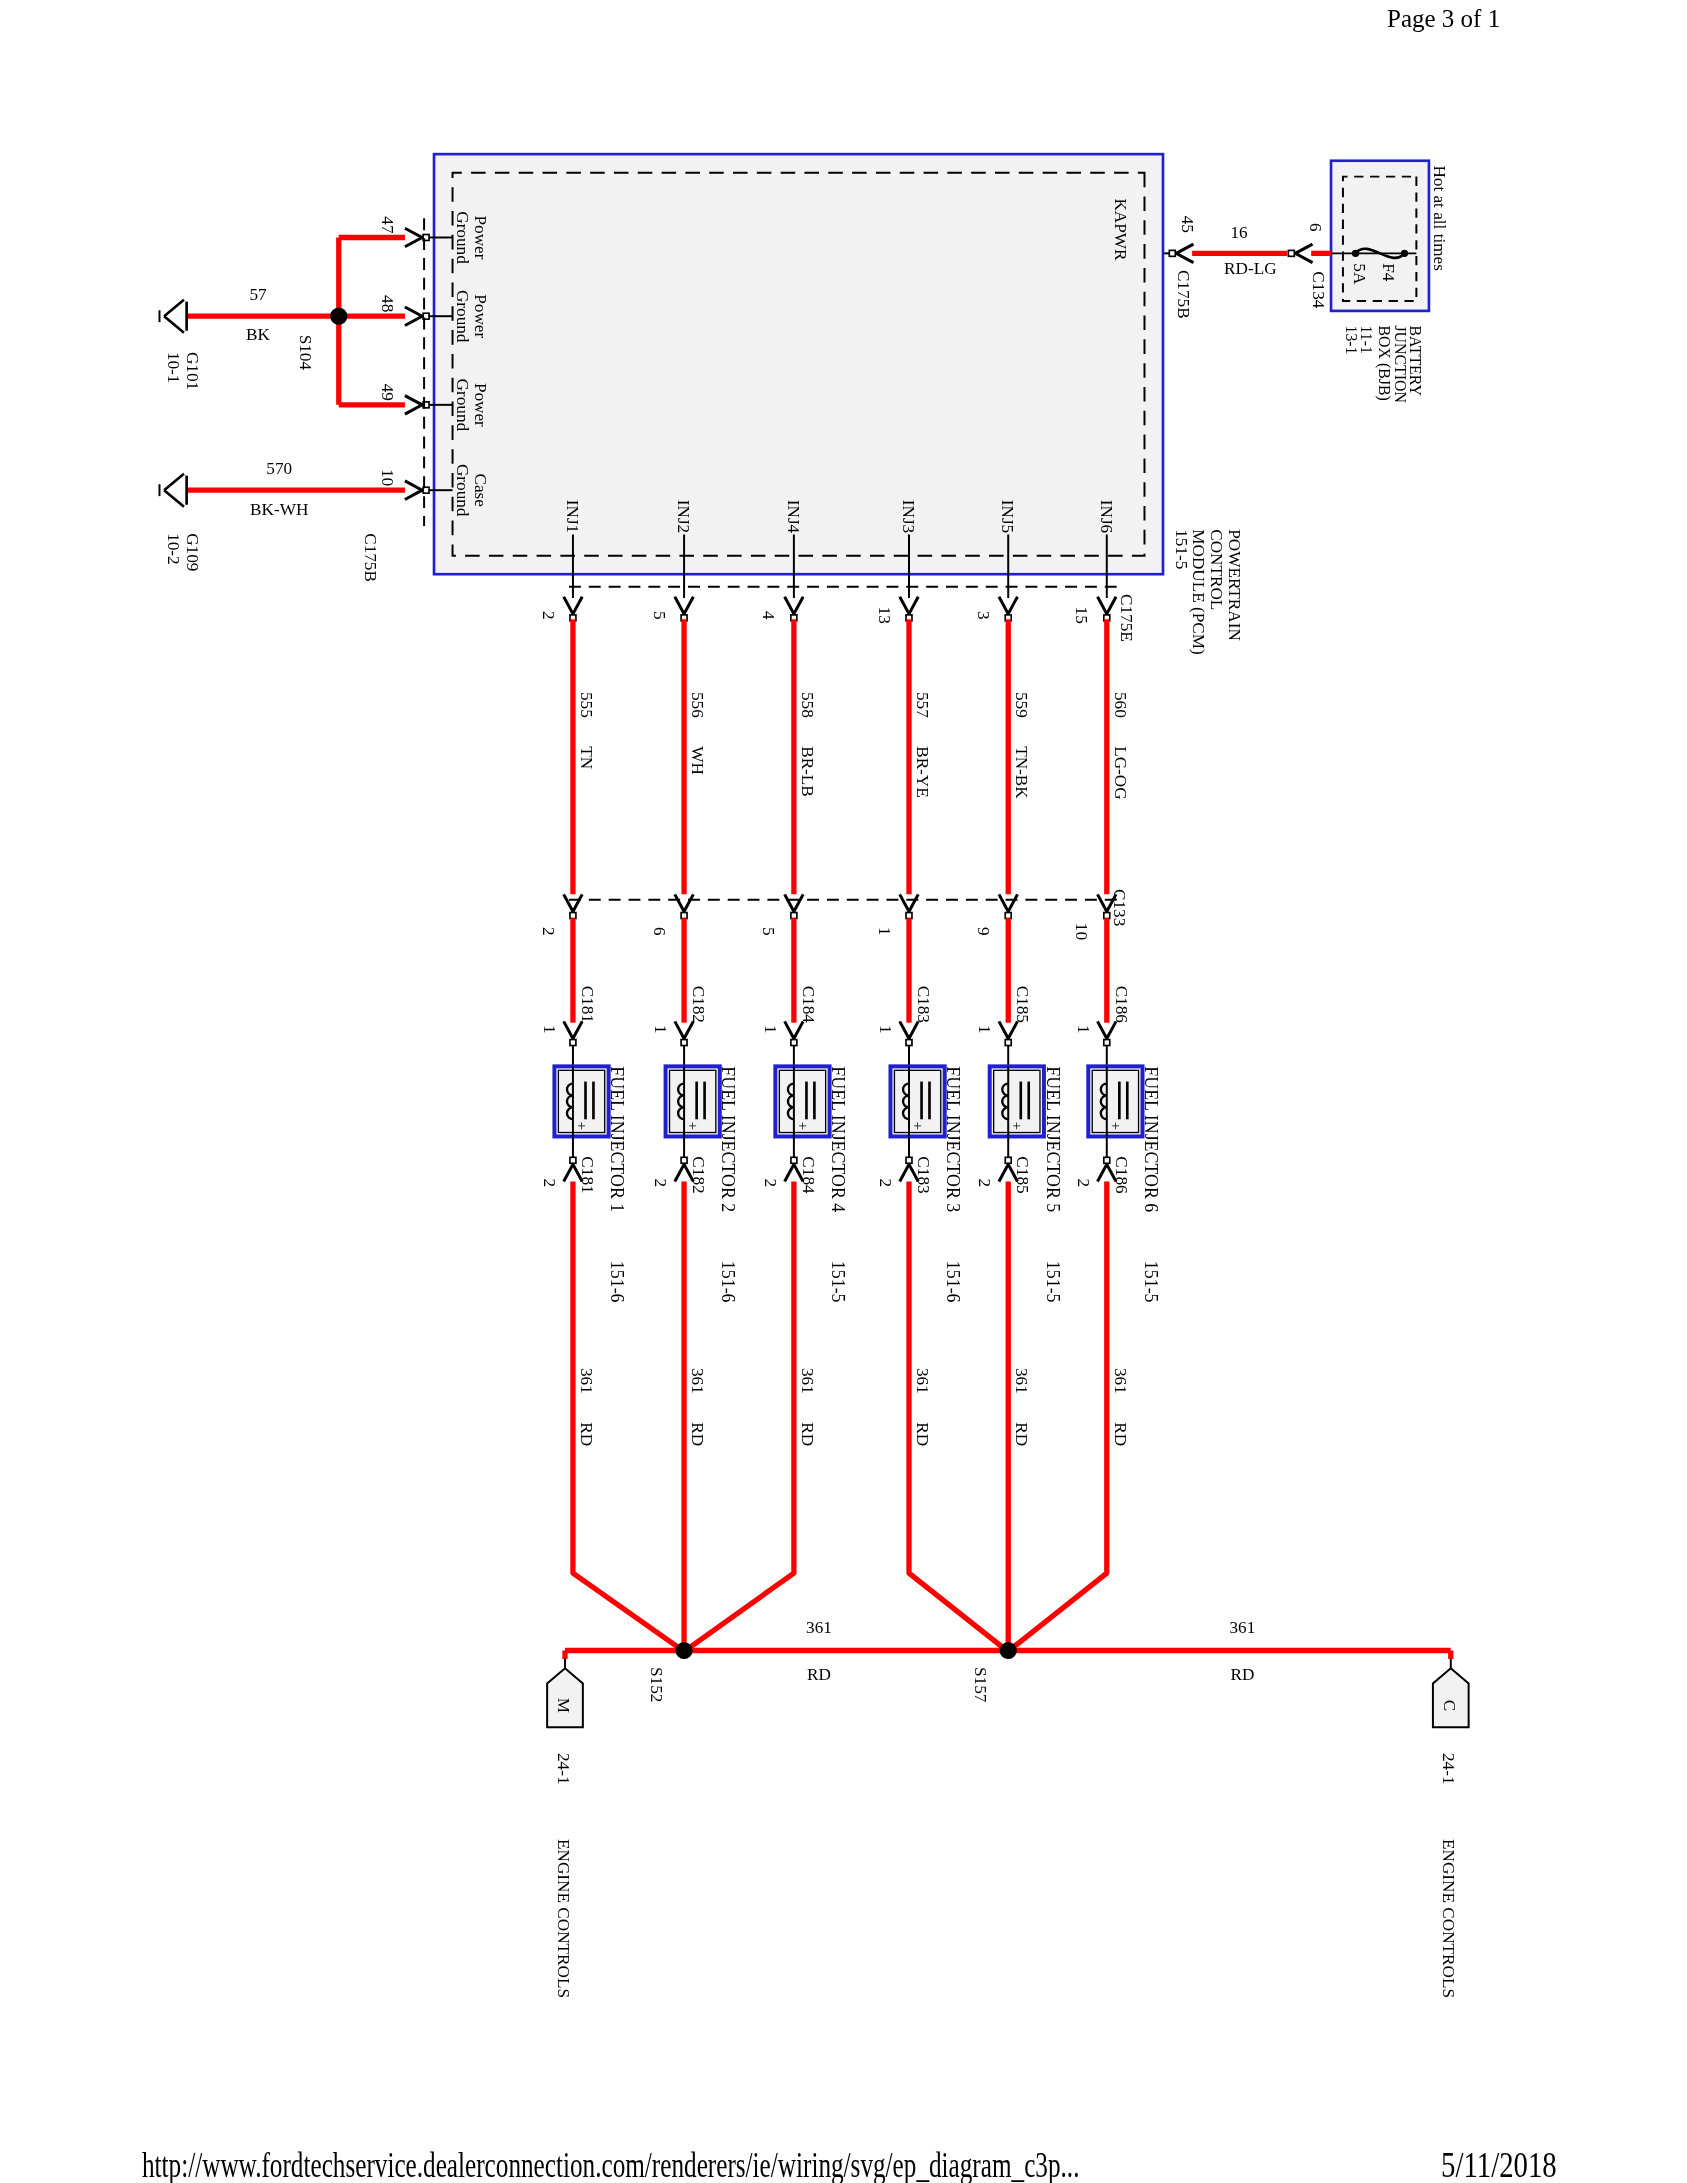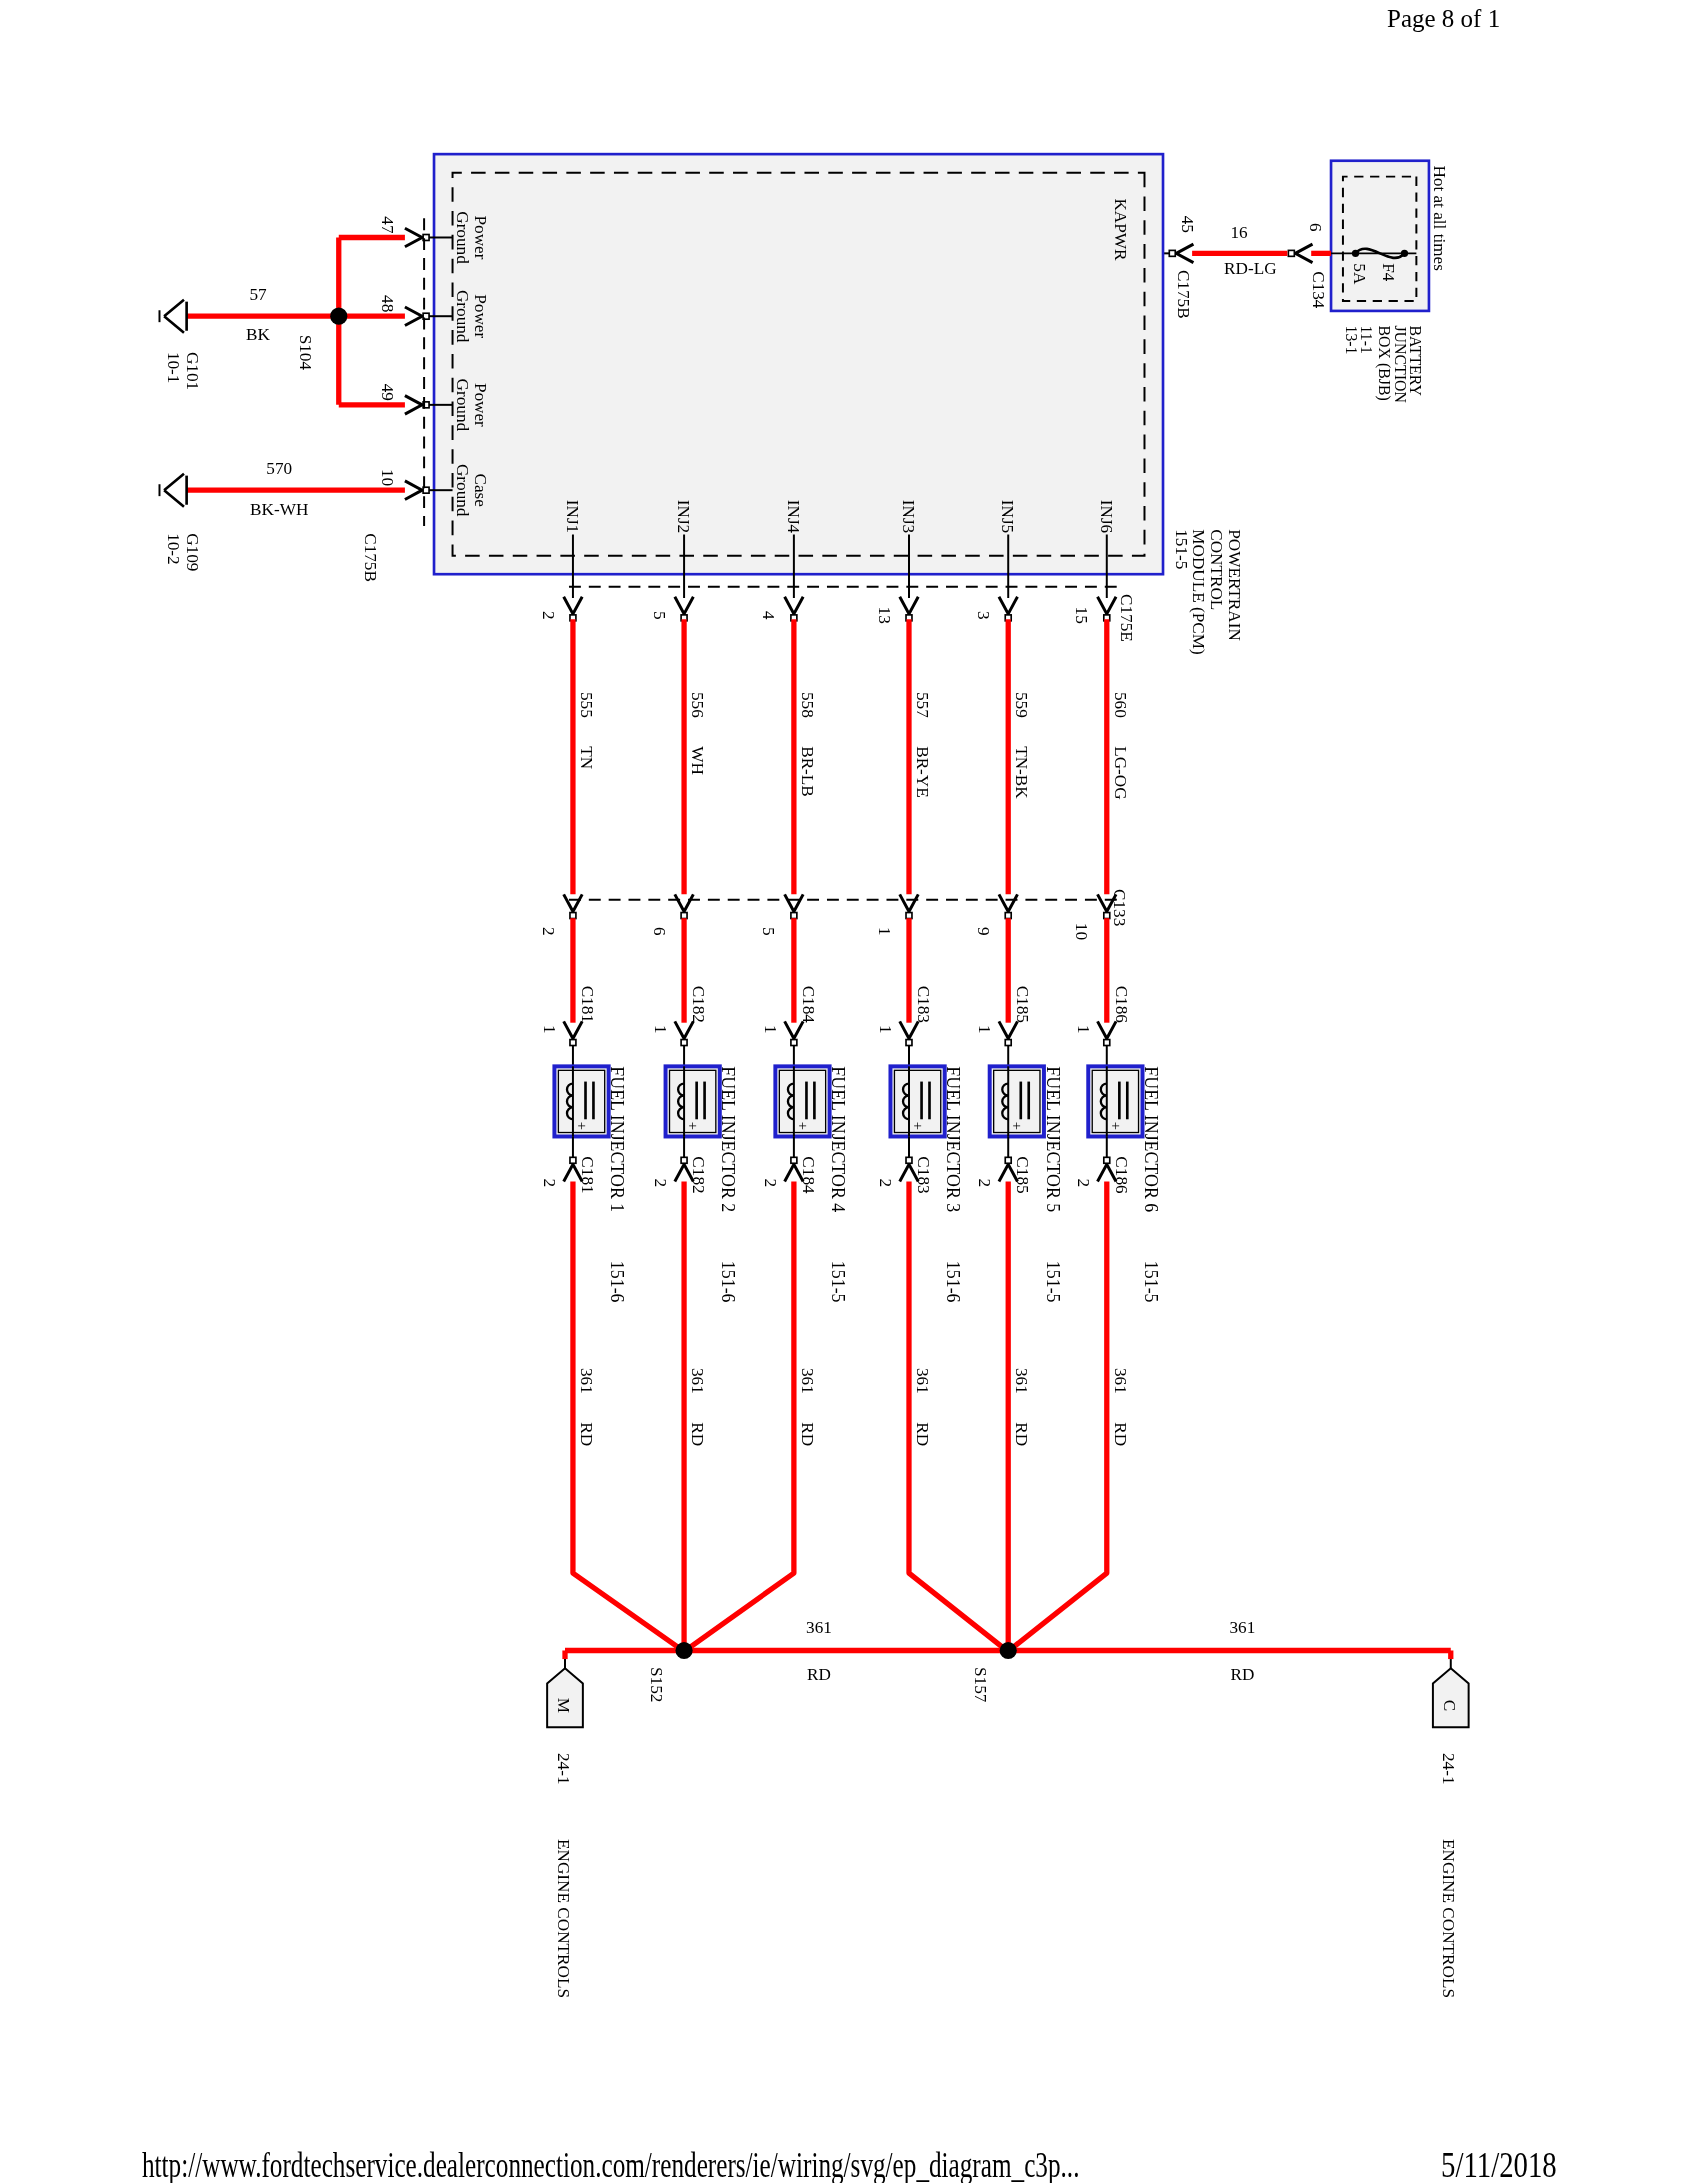--- a/index.html
+++ b/index.html
@@ -19,21 +19,21 @@
   .red{stroke:#ff0000;stroke-width:8;fill:none;}
   .blk{stroke:#000;stroke-width:3;fill:none;}
   .dash{stroke:#000;stroke-width:3;fill:none;stroke-dasharray:18 12;}
   .boxblue{fill:#f2f2f2;stroke:#2020cc;stroke-width:4;}
   .mid{text-anchor:middle;} .end{text-anchor:end;}
 </style>
 </head>
 <body>
 
 <div id="page">
-  <div id="hdr">Page 8 of 1</div>
+  <div id="hdr">Page 3 of 1</div>
 
   <div id="land">
   <svg width="2183" height="1687" viewBox="0 0 3300 2550">
     <defs>
       <g id="arrR">
             <path d="M-26,-14 L0,0 L-26,14" fill="none" stroke="#000" stroke-width="4.5"></path>
             <rect x="1.5" y="-4.5" width="9" height="9" fill="#fff" stroke="#000" stroke-width="2.5"></rect>
           </g>
       <g id="arrL">
             <path d="M26,-14 L0,0 L26,14" fill="none" stroke="#000" stroke-width="4.5"></path>

